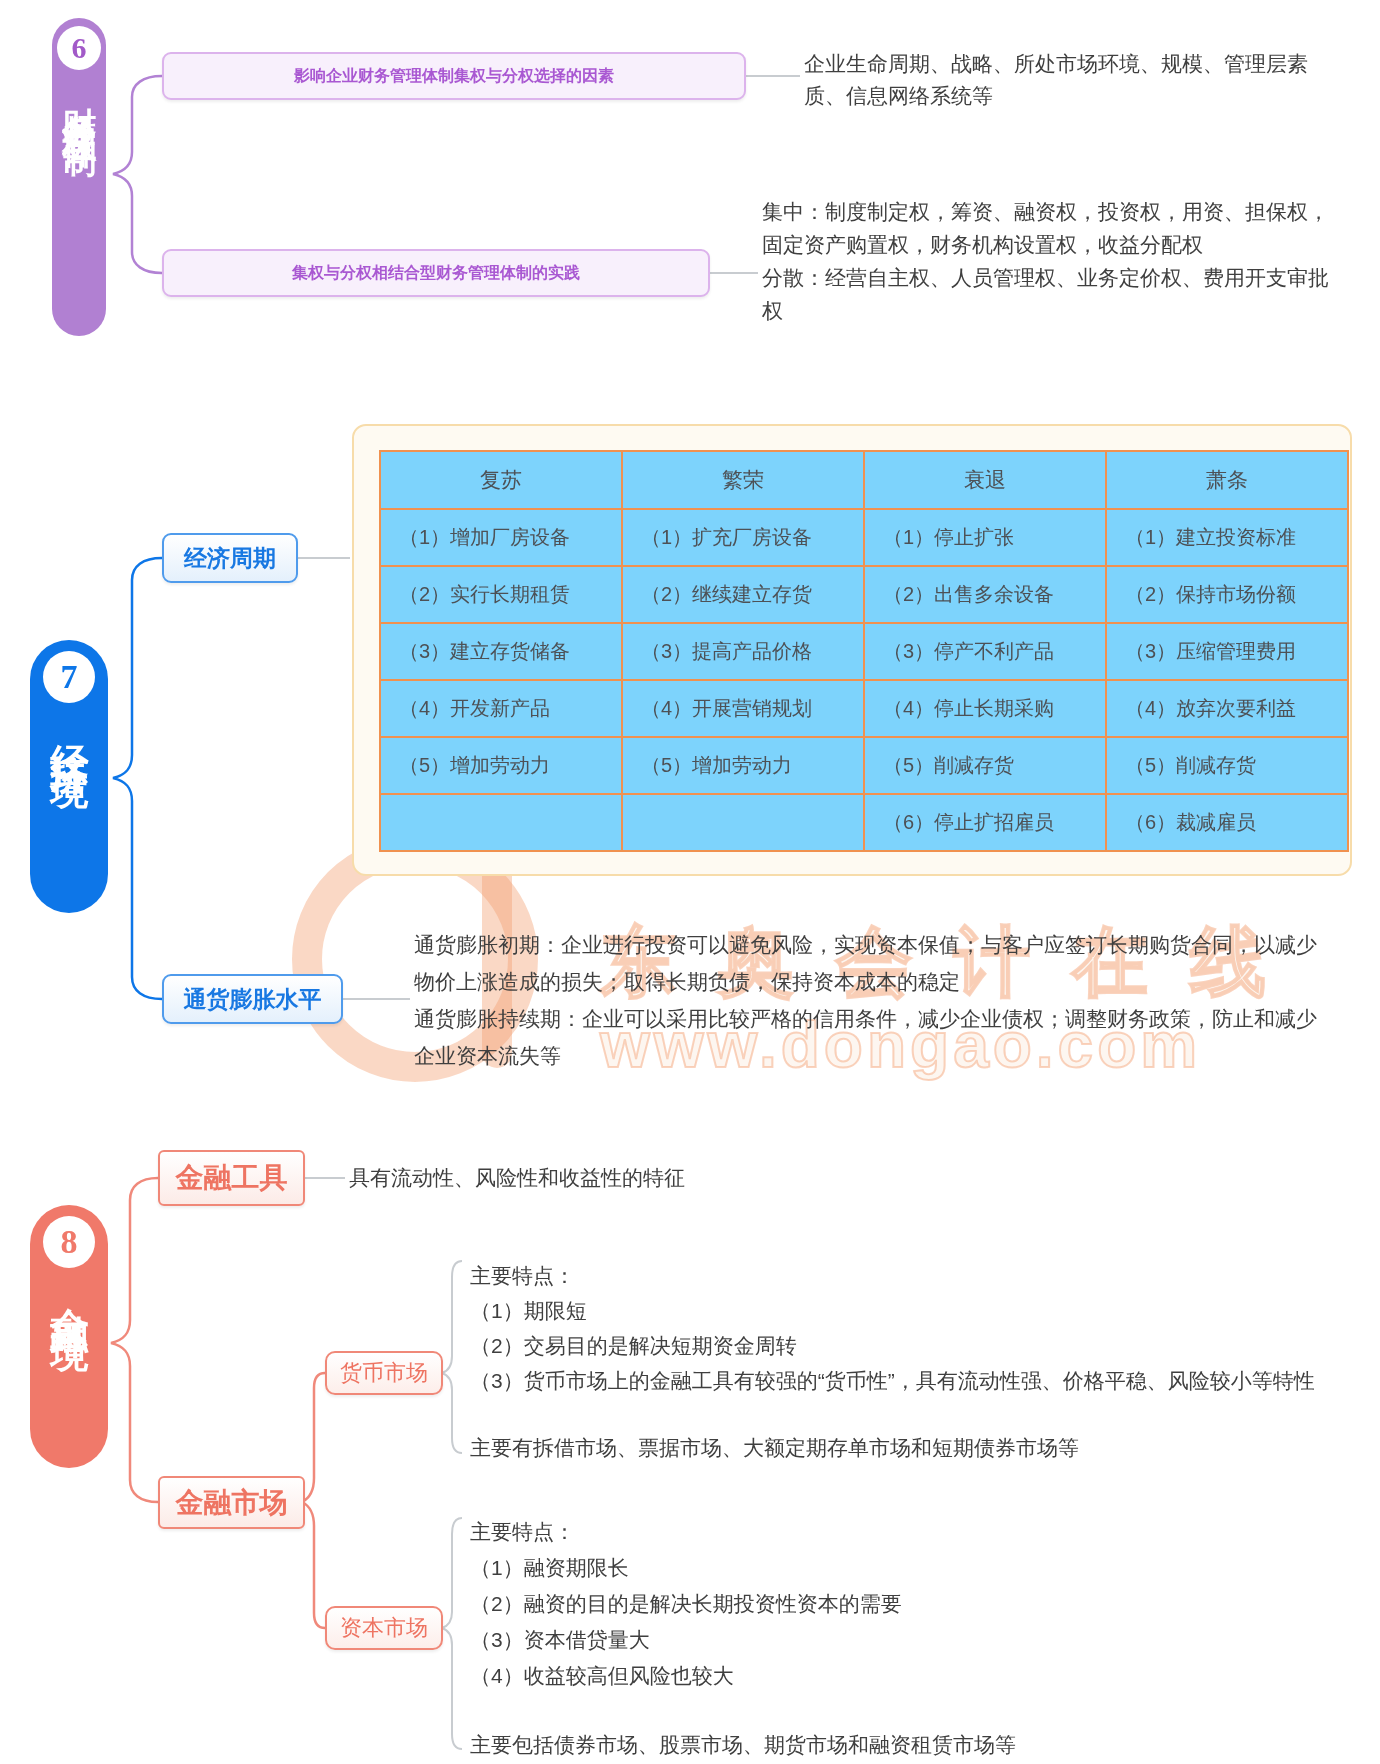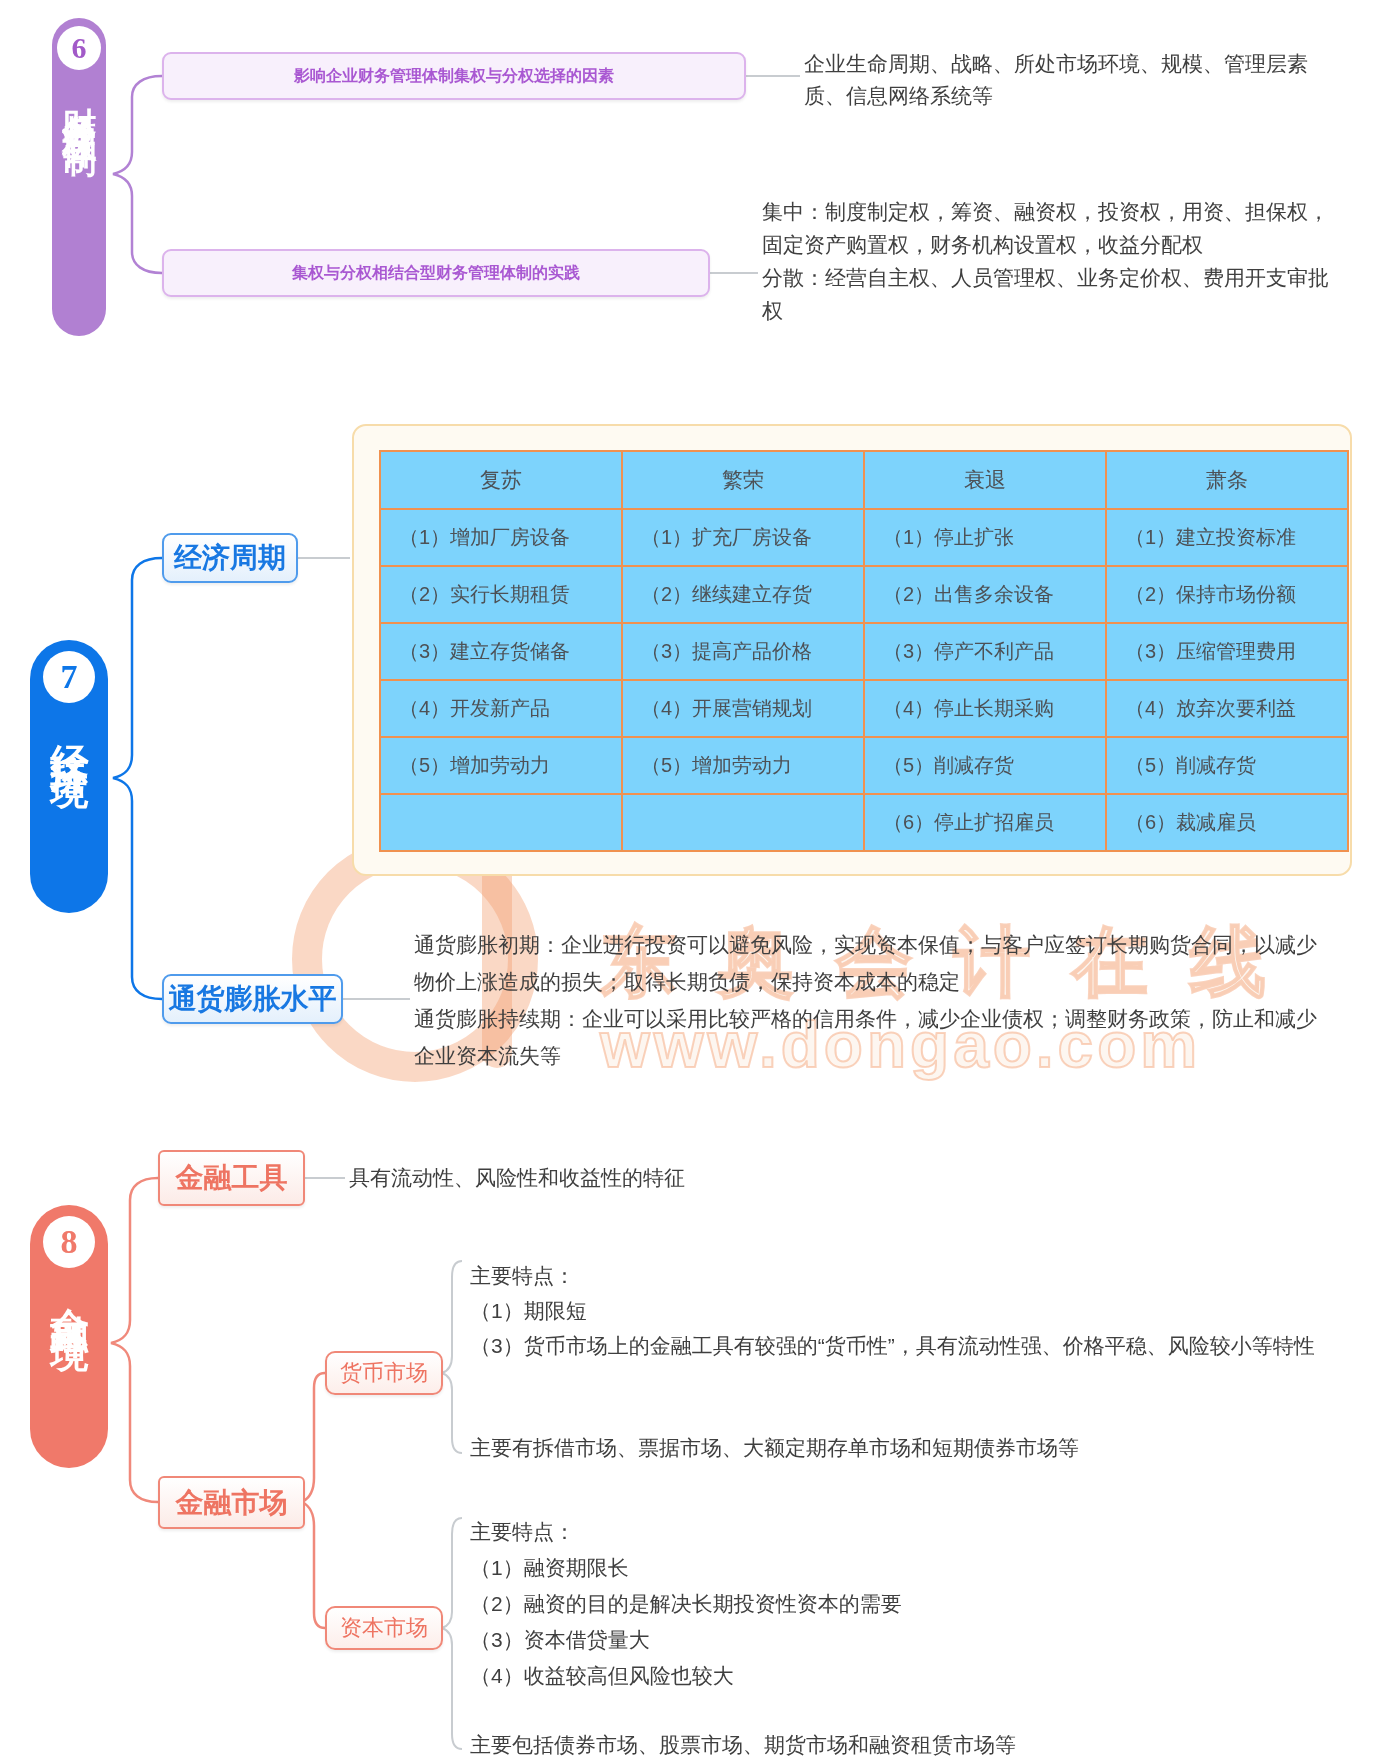--- a/index.html
+++ b/index.html
@@ -38,21 +38,21 @@
   .p6 .vtitle{top:62px;font-size:34px;letter-spacing:7px;}
   .p7 .vtitle{top:74px;font-size:38px;letter-spacing:8px;}
   .p8 .vtitle{top:72px;font-size:38px;letter-spacing:8px;}
   
   .node{position:absolute;display:flex;align-items:center;justify-content:center;
     box-sizing:border-box;z-index:3;white-space:nowrap;
     box-shadow:0 2px 3px rgba(0,0,0,0.07);}
   .node-purple{background:#f8f0fc;border:2px solid #dcb3ec;border-radius:9px;
     color:#a958d2;font-weight:bold;font-size:16px;}
   .node-blue{background:linear-gradient(180deg,#ffffff 0%,#e4f0fc 100%);
-    border:2px solid #4f9bec;border-radius:9px;color:#1878e2;font-weight:bold;font-size:28px;}
+    border:2px solid #4f9bec;border-radius:9px;color:#1878e2;font-weight:bold;font-size:23px;}
   .node-salmon-big{background:linear-gradient(180deg,#ffffff 0%,#fcebe7 100%);
     border:2px solid #f08878;border-radius:6px;color:#ee7462;font-weight:bold;font-size:28px;}
   .node-salmon-small{background:linear-gradient(180deg,#ffffff 0%,#fdeeea 100%);
     border:2px solid #f08878;border-radius:10px;color:#ee7462;font-size:22px;}
   
   .txt{position:absolute;color:#3f3f3f;font-size:21px;line-height:33px;z-index:1;}
   .feat-line{min-height:35px;}
   
   .tbl-container{position:absolute;left:352px;top:424px;width:1000px;height:452px;
     background:#fefaf2;border:2px solid #f7dcaa;border-radius:14px;box-sizing:border-box;z-index:1;}
@@ -178,20 +178,21 @@
 
 <div class="node node-salmon-big" style="left:158px;top:1150px;width:147px;height:56px;">金融工具</div>
 <div class="txt" style="left:349px;top:1163px;width:620px;line-height:30px;">具有流动性、风险性和收益性的特征</div>
 
 <div class="node node-salmon-big" style="left:158px;top:1476px;width:147px;height:53px;">金融市场</div>
 
 <div class="node node-salmon-small" style="left:325px;top:1351px;width:118px;height:44px;">货币市场</div>
 <div class="txt" style="left:470px;top:1258px;width:872px;line-height:35px;">
   <div class="feat-line">主要特点：</div>
   <div class="feat-line">（1）期限短</div>
+  <div class="feat-line">（2）交易目的是解决短期资金周转</div>
   <div class="feat-line">（3）货币市场上的金融工具有较强的“货币性”，具有流动性强、价格平稳、风险较小等特性</div>
 </div>
 <div class="txt" style="left:470px;top:1431px;width:872px;line-height:34px;">主要有拆借市场、票据市场、大额定期存单市场和短期债券市场等</div>
 
 <div class="node node-salmon-small" style="left:325px;top:1606px;width:118px;height:44px;">资本市场</div>
 <div class="txt" style="left:470px;top:1514px;width:872px;line-height:36px;">
   <div class="feat-line">主要特点：</div>
   <div class="feat-line">（1）融资期限长</div>
   <div class="feat-line">（2）融资的目的是解决长期投资性资本的需要</div>
   <div class="feat-line">（3）资本借贷量大</div>

